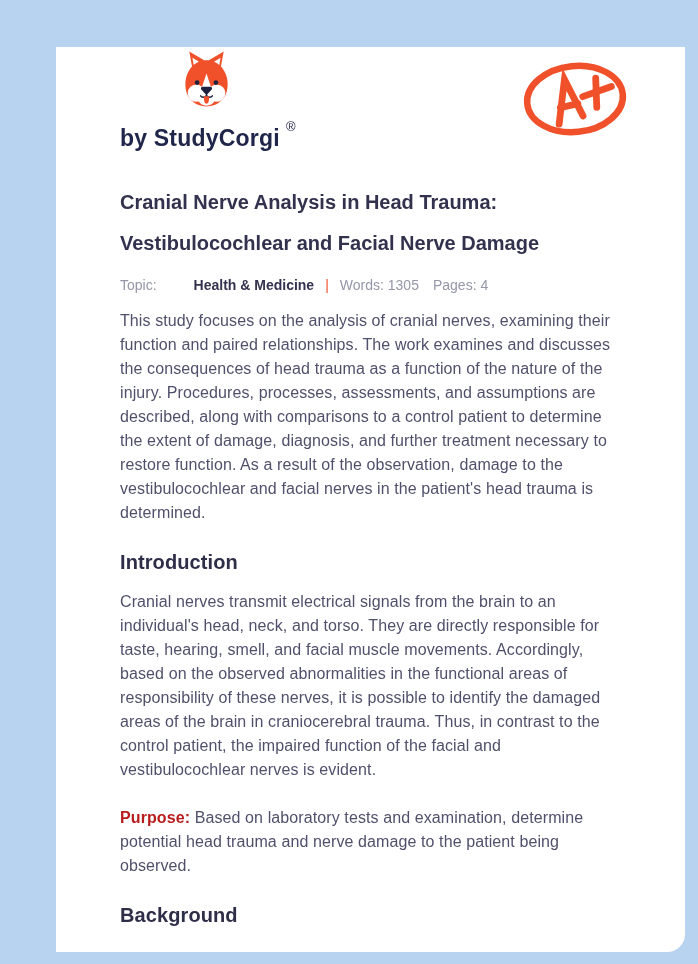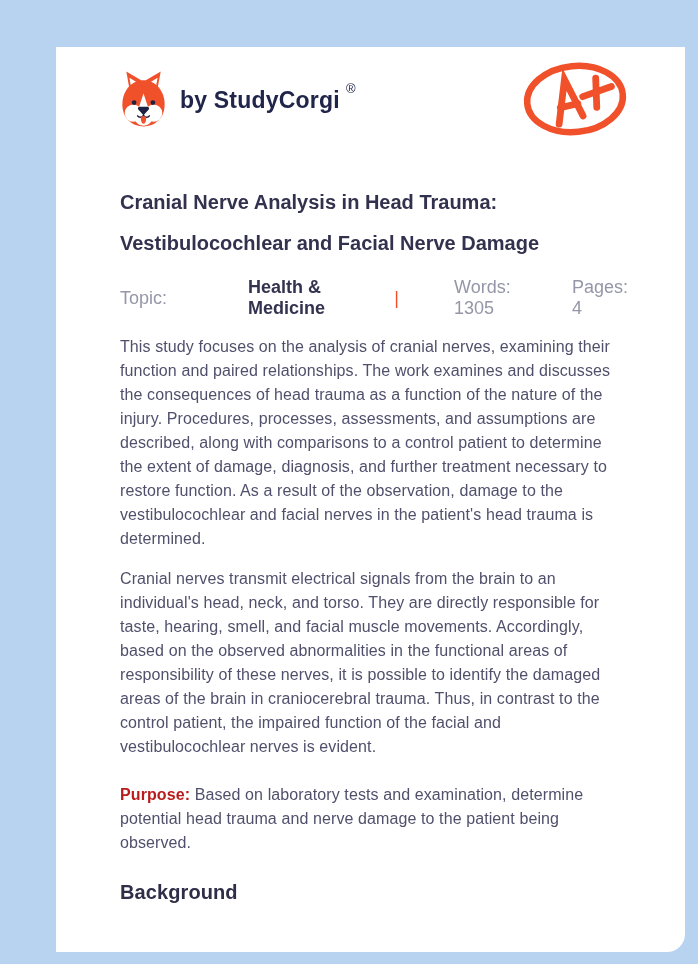--- a/index.html
+++ b/index.html
@@ -26,20 +26,21 @@
     height: 75px;
     display: flex;
     align-items: center;
     justify-content: space-between;
   }
   .logo-group {
     display: flex;
     align-items: center;
     gap: 13px;
     cursor: pointer;
+    flex-direction: column;
   }
   .brand-text {
     font-size: 23px;
     font-weight: 700;
     color: #20254a;
     letter-spacing: 0.2px;
     position: relative;
     padding-right: 14px;
   }
   .brand-reg {
@@ -54,23 +55,22 @@
     max-width: 487px;
     font-size: 20px;
     line-height: 41px;
     font-weight: 700;
     color: #32324e;
   }
   .meta-row {
     margin-top: 13px;
     display: flex;
     align-items: center;
-    font-size: 18px;
+    font-size: 14px;
     color: #9596a7;
-    gap: 44px;
   }
   .meta-topic-label { margin-right: 5px; }
   .meta-topic-value { color: #33334f; font-weight: 700; padding-left: 32px; }
   .meta-divider { color: #f0512a; margin: 0 11px; }
   .meta-words { margin-right: 14px; }
   .section-heading {
     margin: 26px 0 0 0;
     font-size: 20px;
     font-weight: 700;
     color: #2e2e49;
@@ -136,20 +136,21 @@
     <div class="meta-row">
       <span class="meta-topic-label">Topic:</span>
       <span class="meta-topic-value">Health &amp; Medicine</span>
       <span class="meta-divider">|</span>
       <span class="meta-words">Words: 1305</span>
       <span class="meta-pages">Pages: 4</span>
     </div>
 
     <p class="body-para">This study focuses on the analysis of cranial nerves, examining their function and paired relationships. The work examines and discusses the consequences of head trauma as a function of the nature of the injury. Procedures, processes, assessments, and assumptions are described, along with comparisons to a control patient to determine the extent of damage, diagnosis, and further treatment necessary to restore function. As a result of the observation, damage to the vestibulocochlear and facial nerves in the patient's head trauma is determined.</p>
 
+    <h2 class="section-heading">Introduction</h2>
     <p class="body-para">Cranial nerves transmit electrical signals from the brain to an individual's head, neck, and torso. They are directly responsible for taste, hearing, smell, and facial muscle movements. Accordingly, based on the observed abnormalities in the functional areas of responsibility of these nerves, it is possible to identify the damaged areas of the brain in craniocerebral trauma. Thus, in contrast to the control patient, the impaired function of the facial and vestibulocochlear nerves is evident.</p>
 
     <p class="body-para purpose-para"><span class="purpose-label">Purpose:</span><span> Based on laboratory tests and examination, determine potential head trauma and nerve damage to the patient being observed.</span></p>
 
     <h2 class="section-heading">Background</h2>
 
   </div>
 </div>
 
 </body></html>

